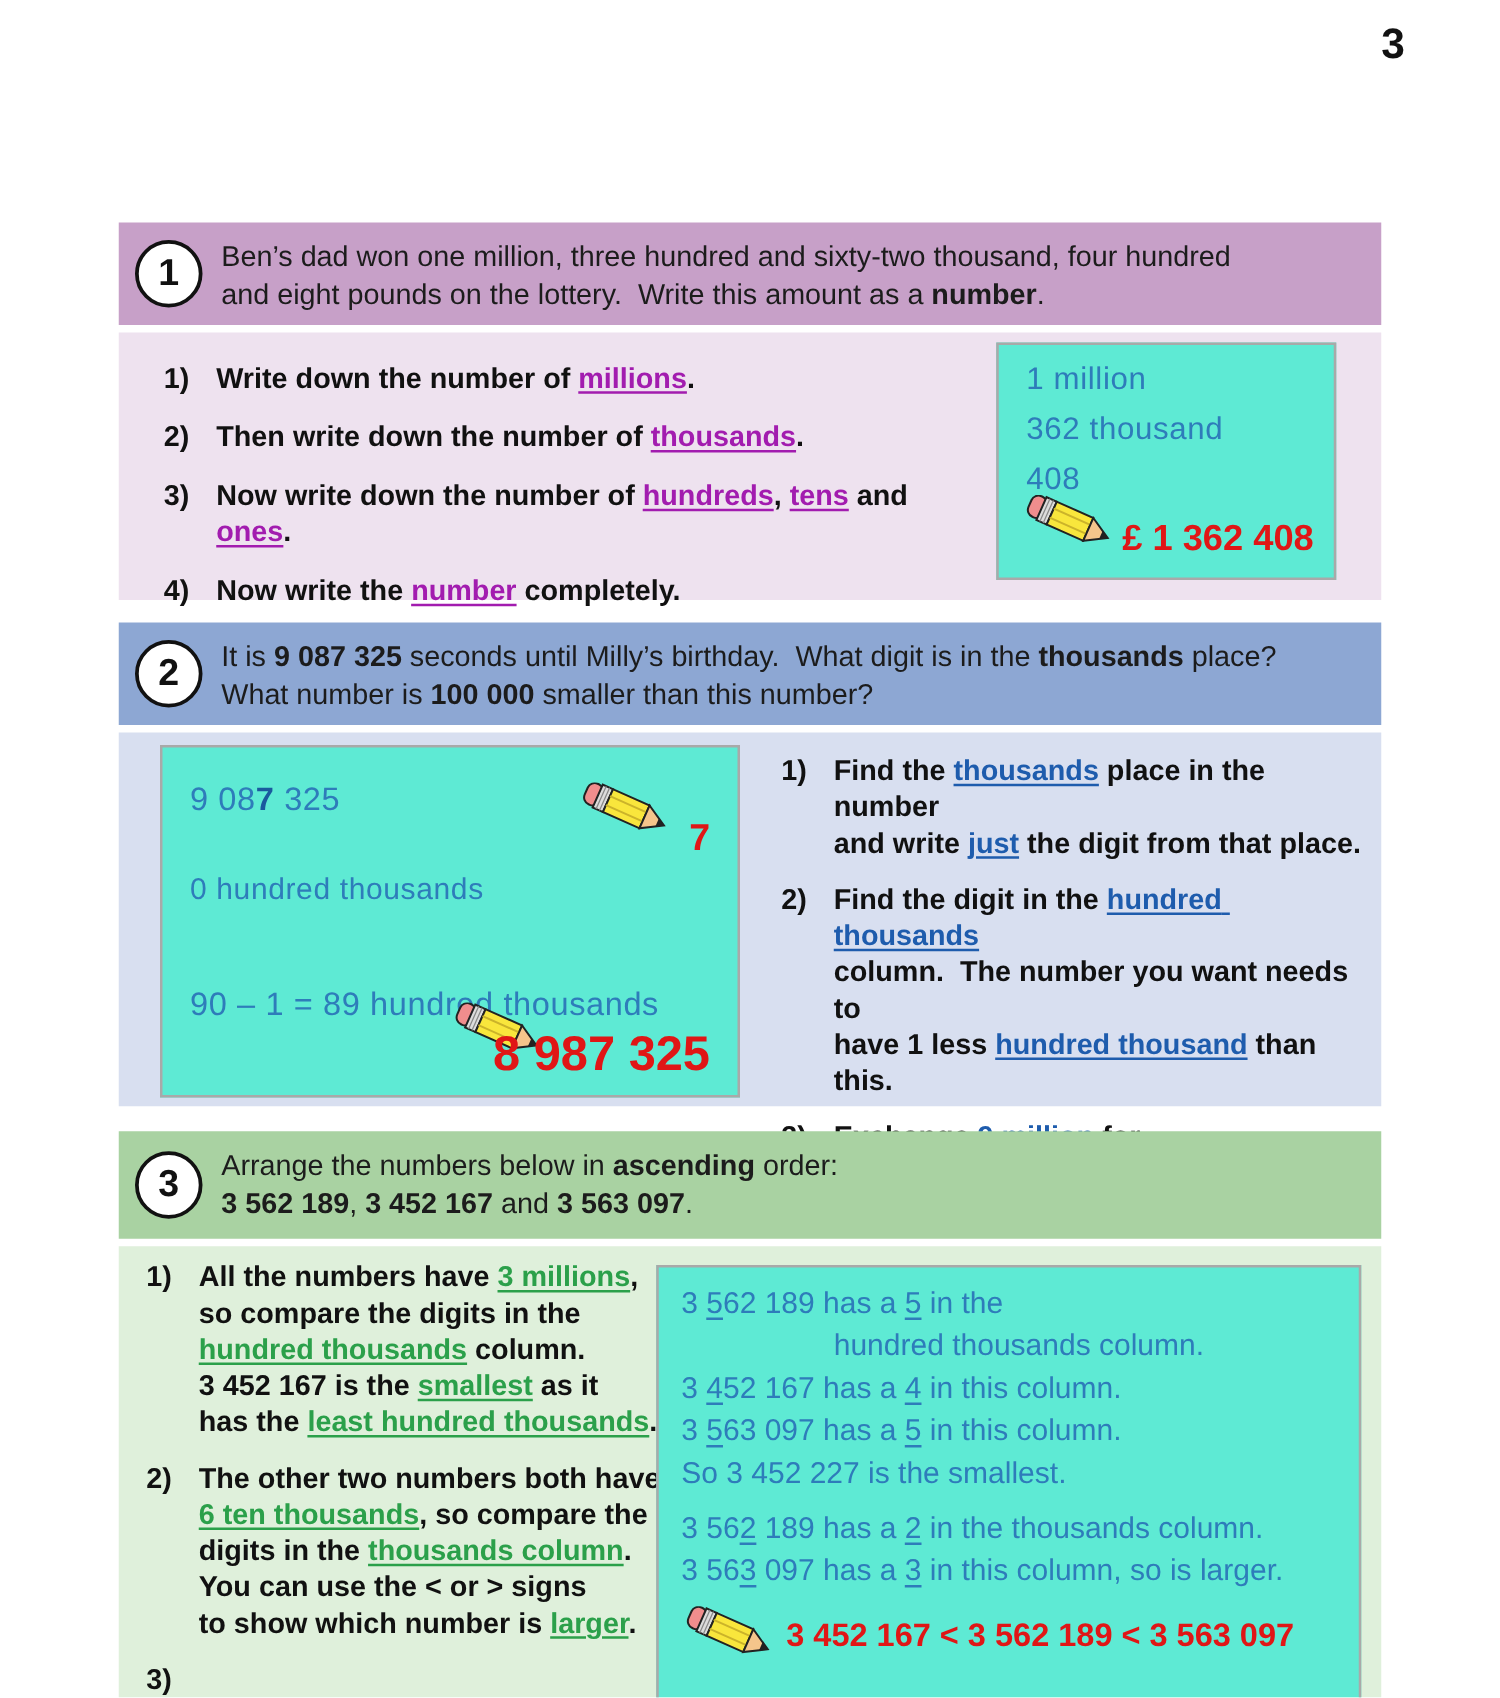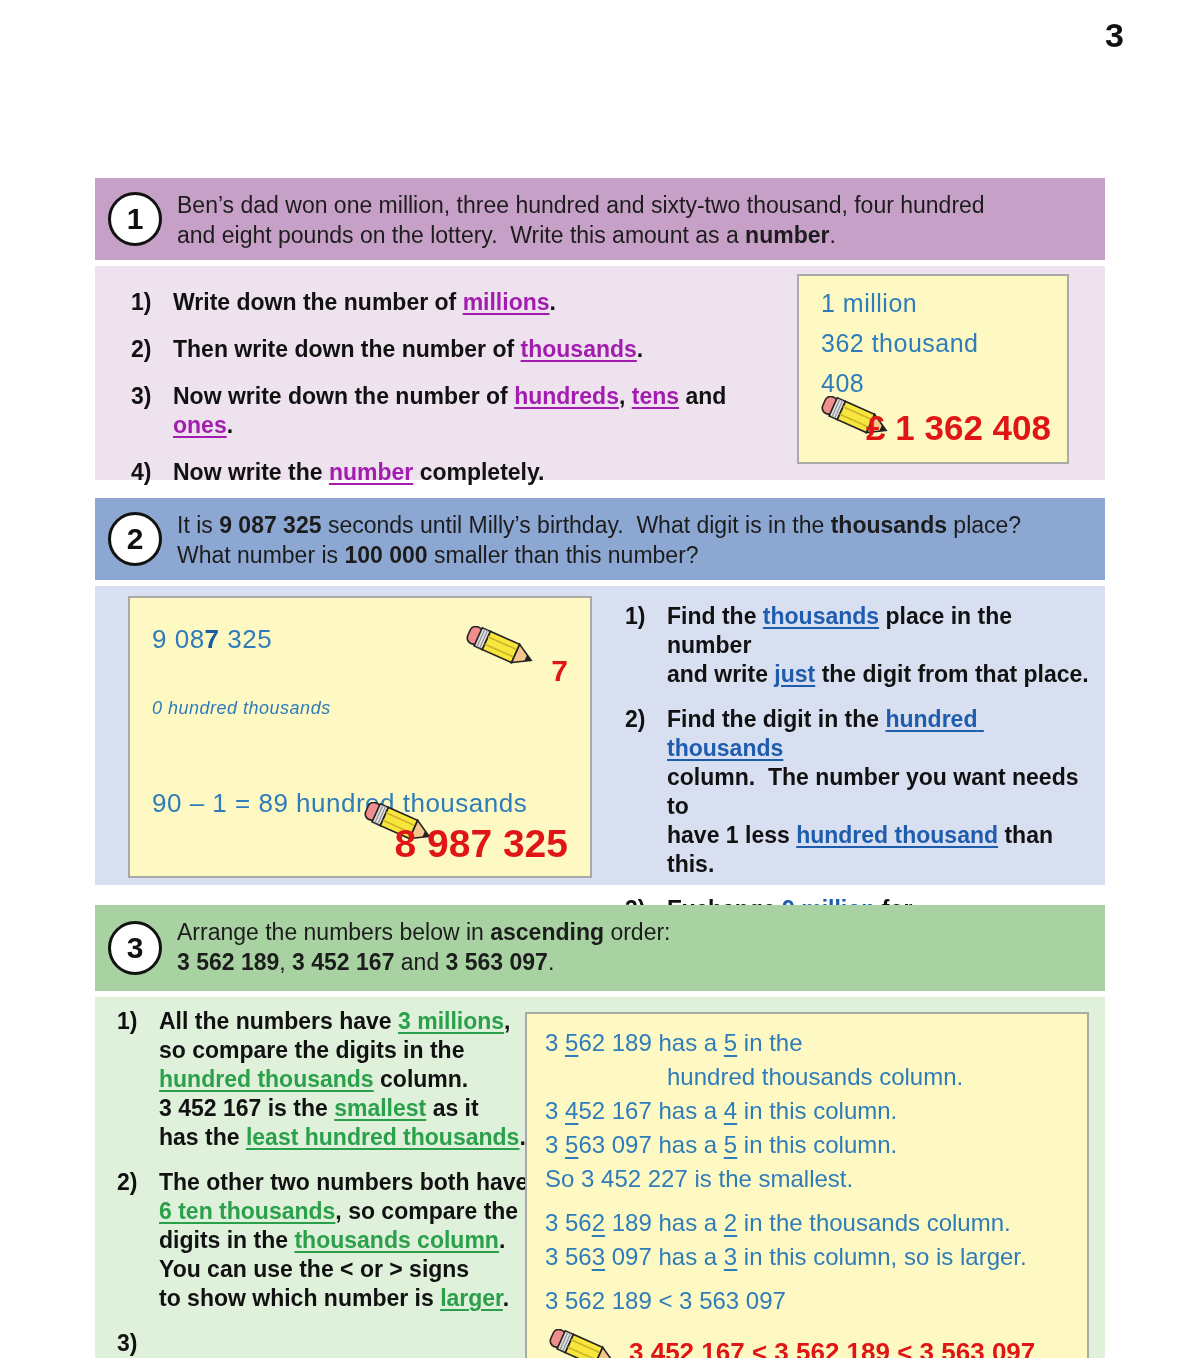--- a/index.html
+++ b/index.html
@@ -23,44 +23,44 @@
         font-size:46px;letter-spacing:-1px;color:#26221e;}
 
   .example{position:absolute;left:95px;width:1010px;}
   .ex-header{position:relative;width:100%;}
   .num-badge{position:absolute;left:13px;top:50%;transform:translateY(-50%);width:48px;height:48px;
         background:#fff;border:3px solid #111;border-radius:50%;display:flex;align-items:center;
         justify-content:center;font-size:30px;font-weight:700;color:#111;}
   .q-text{padding:12px 18px 12px 82px;font-size:23px;line-height:30px;color:#1c1c1c;}
   .ex-body{position:relative;margin-top:6px;}
 
-  .whitebox{position:absolute;background:#fef9c3;border:2px solid #a9a9a9;}
+  .whitebox{position:absolute;background:#5eead4;border:2px solid #a9a9a9;}
 
   .step{display:flex;margin-bottom:16px;}
   .step-num{flex:0 0 42px;font-weight:700;font-size:23px;line-height:29px;color:#111;}
   .step-text{font-weight:700;font-size:23px;line-height:29px;color:#111;}
 
   
   .ex1{top:178px;}
   .ex1 .ex-header{background:#c7a0c8;height:82px;}
   .ex1 .ex-body{background:#eee2ef;height:214px;}
   .ex1 .steps{position:absolute;left:36px;top:22px;width:640px;}
   .ex1 .step{margin-bottom:18px;}
   .ex1 .whitebox{left:702px;top:8px;width:268px;height:186px;}
   .ex1 .note-line{font-size:25px;line-height:26px;margin:14px 0 14px 22px;}
   .ex1 .pencil{position:absolute;left:20px;bottom:24px;}
-  .ex1 .red-answer{position:absolute;right:16px;bottom:14px;font-size:35px;font-weight:700;color:#e01616;}
+  .ex1 .red-answer{position:absolute;right:16px;bottom:14px;font-size:29px;font-weight:700;color:#e01616;}
 
   
   .ex2{top:498px;}
   .ex2 .ex-header{background:#8da7d3;height:82px;}
   .ex2 .ex-body{background:#d8dff0;height:299px;}
   .ex2 .whitebox{left:33px;top:10px;width:460px;height:278px;}
   .ex2 .note-l1{position:absolute;left:22px;top:26px;font-size:26px;}
-  .ex2 .note-l2{position:absolute;left:22px;top:100px;font-size:18px;font-style:italic;}
+  .ex2 .note-l2{position:absolute;left:22px;top:100px;font-size:24px;}
   .ex2 .note-l3{position:absolute;left:22px;top:190px;font-size:26px;}
   .ex2 .pencil-a{position:absolute;right:52px;top:28px;}
   .ex2 .red-7{position:absolute;right:22px;top:56px;font-size:30px;font-weight:700;color:#e01616;}
   .ex2 .pencil-b{position:absolute;left:232px;bottom:32px;}
   .ex2 .red-answer{position:absolute;right:22px;bottom:10px;font-size:39px;font-weight:700;color:#e01616;}
   .ex2 .steps{position:absolute;left:530px;top:16px;width:475px;}
 
   
   .ex3{top:905px;}
   .ex3 .ex-header{background:#a9d2a2;height:86px;}
@@ -214,21 +214,20 @@
       </div>
       <div class="whitebox">
         <div class="note hand">
           <div class="nline rich"><span class="seg-p">3 </span><span class="seg-u">5</span><span class="seg-p">62 189 has a </span><span class="seg-u">5</span><span class="seg-p"> in the</span></div>
           <div class="nline rich indent"><span class="seg-p">hundred thousands column.</span></div>
           <div class="nline rich"><span class="seg-p">3 </span><span class="seg-u">4</span><span class="seg-p">52 167 has a </span><span class="seg-u">4</span><span class="seg-p"> in this column.</span></div>
           <div class="nline rich"><span class="seg-p">3 </span><span class="seg-u">5</span><span class="seg-p">63 097 has a </span><span class="seg-u">5</span><span class="seg-p"> in this column.</span></div>
           <div class="nline rich"><span class="seg-p">So 3 452 227 is the smallest.</span></div>
           <div class="nline rich gap-before"><span class="seg-p">3 56</span><span class="seg-u">2</span><span class="seg-p"> 189 has a </span><span class="seg-u">2</span><span class="seg-p"> in the thousands column.</span></div>
           <div class="nline rich"><span class="seg-p">3 56</span><span class="seg-u">3</span><span class="seg-p"> 097 has a </span><span class="seg-u">3</span><span class="seg-p"> in this column, so is larger.</span></div>
-          <div class="nline rich gap-before"><span class="seg-p">3 562 189 &lt; 3 563 097</span></div>
           <div class="ans-row">
             <span class="pencil">
               <svg width="74" height="42" viewBox="0 0 74 42">
                 <g transform="rotate(24 37 21)">
                   <rect x="2" y="12" rx="6" ry="6" width="13" height="18" fill="#f08d8d" stroke="#222" stroke-width="1.6"></rect>
                   <rect x="12" y="11" width="9" height="20" fill="#dcdcdc" stroke="#222" stroke-width="1.6"></rect>
                   <line x1="15" y1="11" x2="15" y2="31" stroke="#888" stroke-width="1"></line>
                   <line x1="18" y1="11" x2="18" y2="31" stroke="#888" stroke-width="1"></line>
                   <rect x="21" y="11" width="32" height="20" fill="#f9e63c" stroke="#222" stroke-width="1.6"></rect>
                   <line x1="21" y1="17" x2="53" y2="17" stroke="#cbb32a" stroke-width="1.6"></line>

